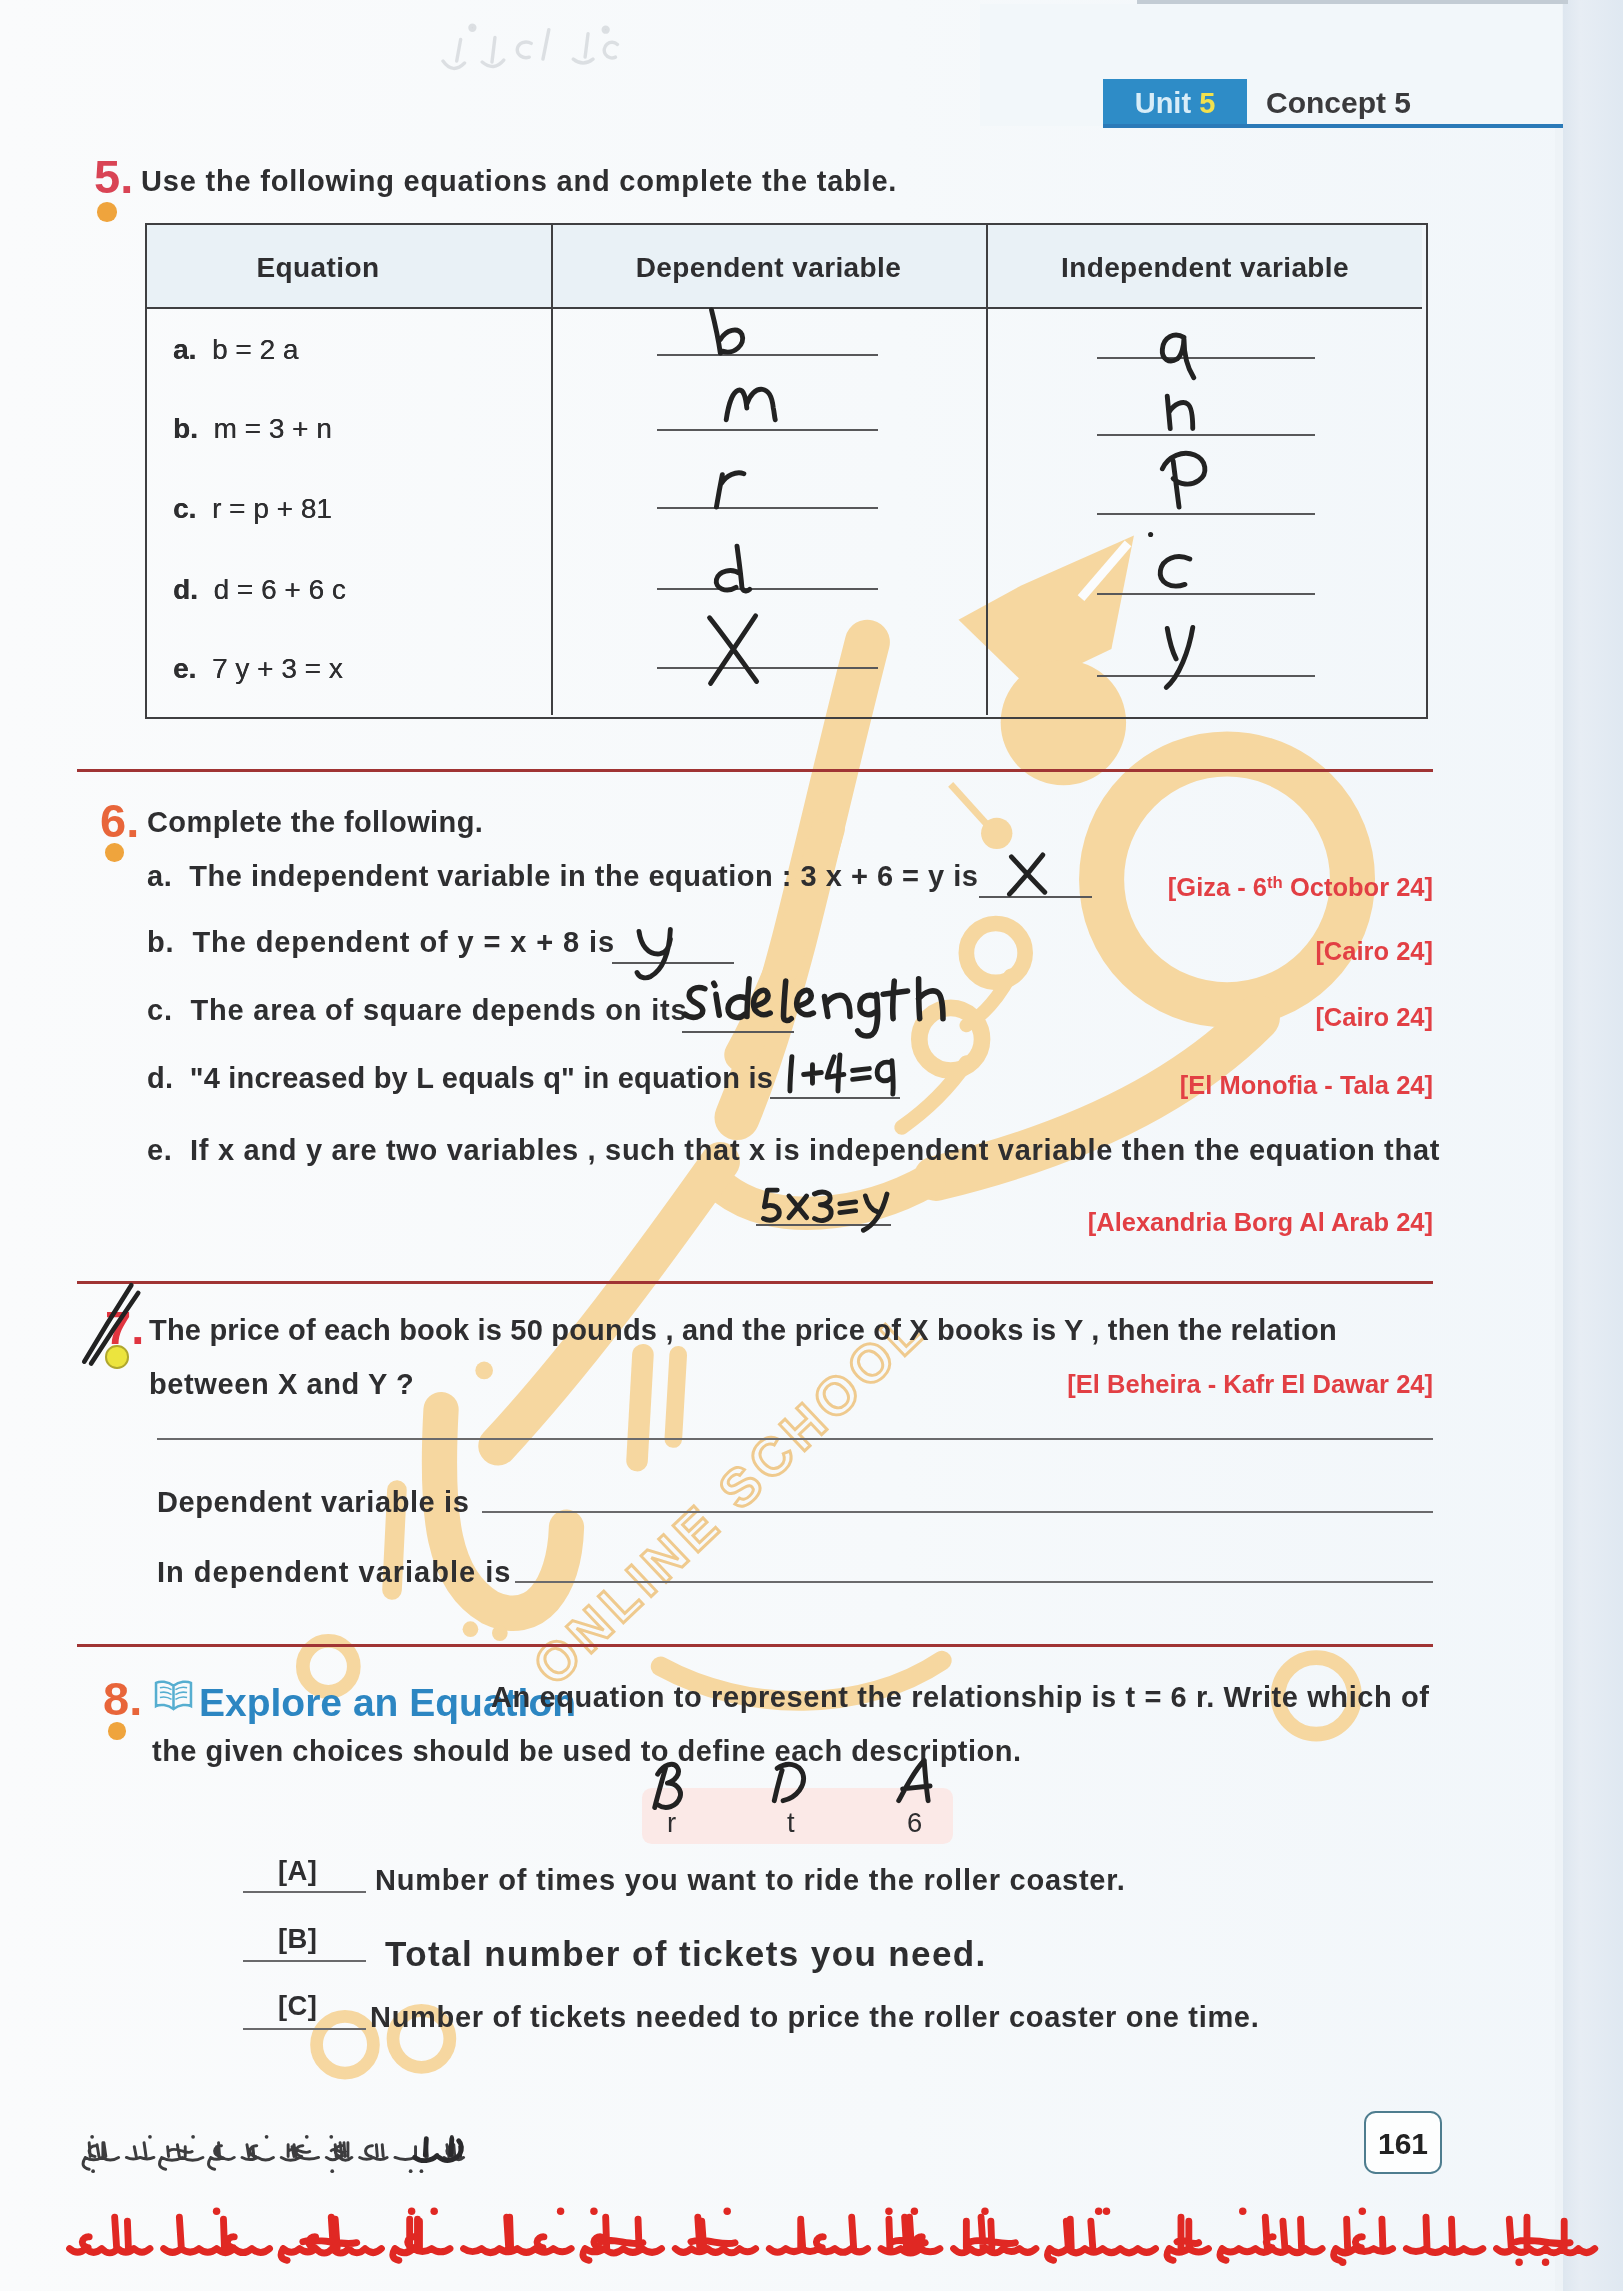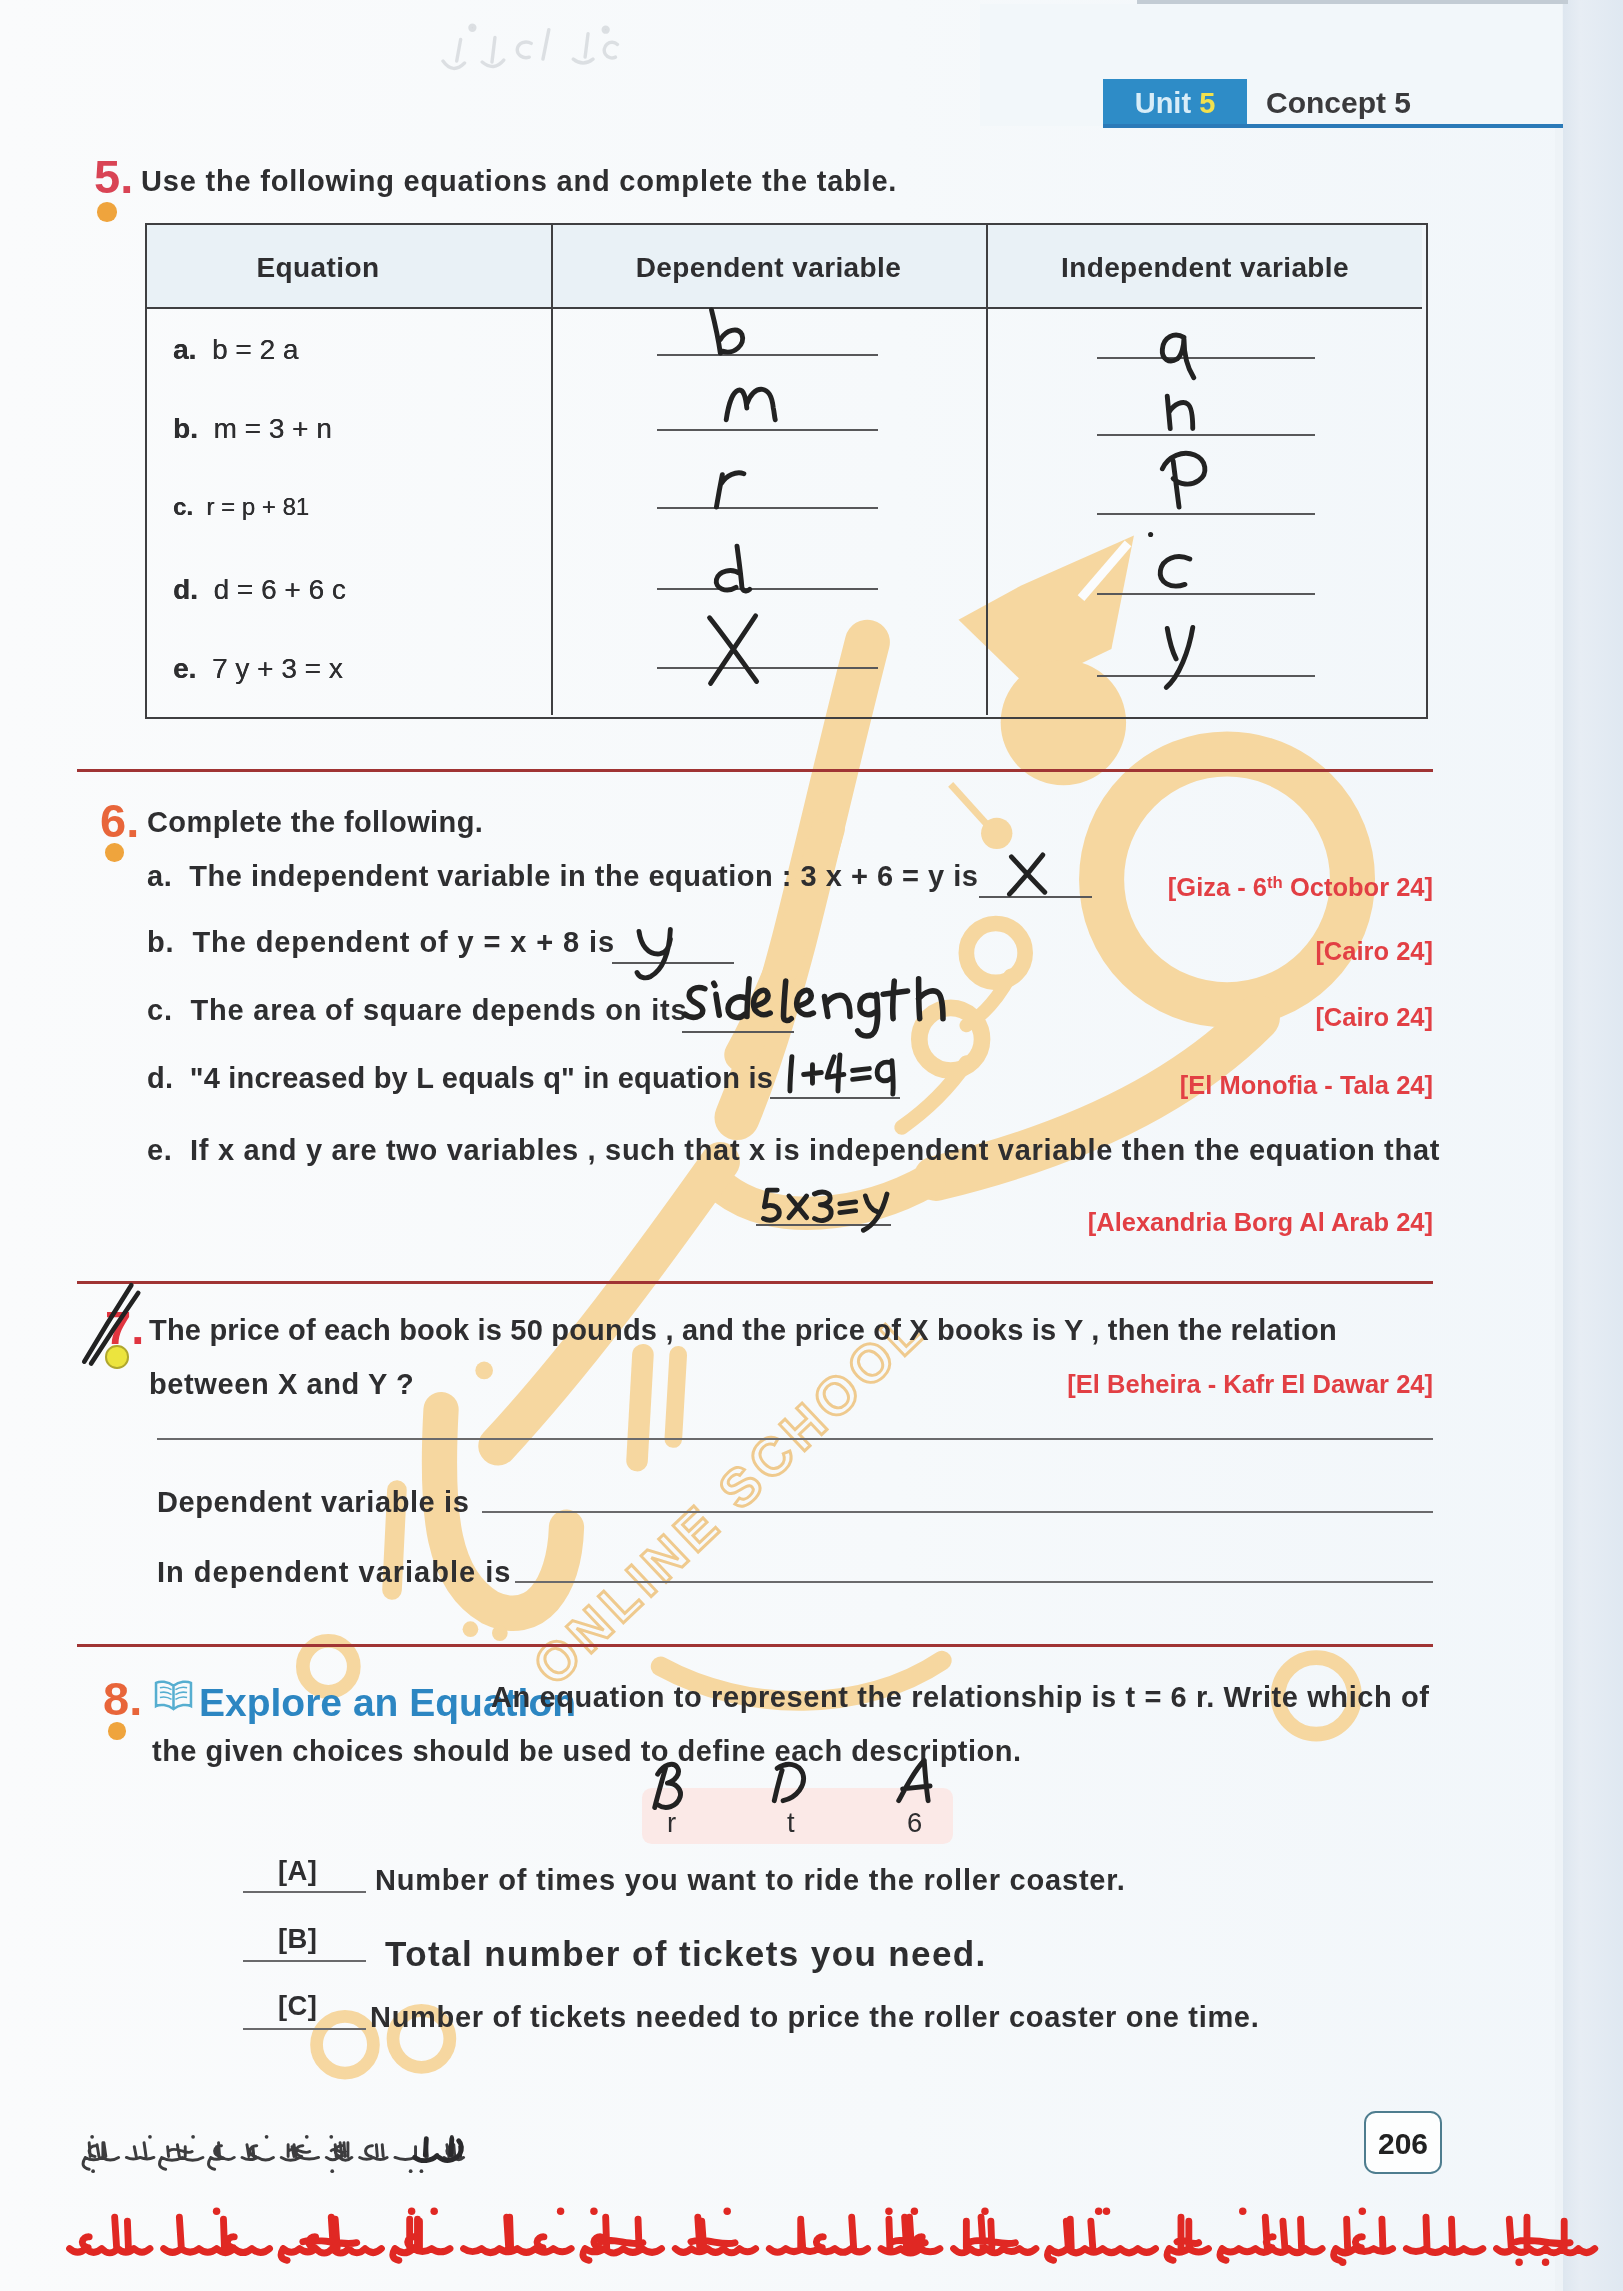--- a/index.html
+++ b/index.html
@@ -74,21 +74,21 @@
   <div class="abs" style="left:145px;top:223px;width:1279px;height:492px;border:2px solid #3f3f41;"></div>
   <div class="abs" style="left:147px;top:225px;width:1275px;height:84px;background:#e9f1f6;border-bottom:2px solid #3f3f41;box-sizing:border-box;"></div>
   <div class="abs" style="left:551px;top:223px;width:2px;height:492px;background:#3f3f41;"></div>
   <div class="abs" style="left:986px;top:223px;width:2px;height:492px;background:#3f3f41;"></div>
   <div class="abs b t" style="left:145px;top:254px;width:346px;text-align:center;font-size:28px;">Equation</div>
   <div class="abs b t" style="left:551px;top:254px;width:435px;text-align:center;font-size:28px;">Dependent variable</div>
   <div class="abs b t" style="left:986px;top:254px;width:438px;text-align:center;font-size:28px;">Independent variable</div>
 
   <div class="abs eq" style="left:173px;top:336px;font-size:28px;"><span class="b">a.</span>&nbsp; b = 2 a</div>
   <div class="abs eq" style="left:173px;top:415px;font-size:28px;"><span class="b">b.</span>&nbsp; m = 3 + n</div>
-  <div class="abs eq" style="left:173px;top:495px;font-size:24px;"><span class="b">c.</span>&nbsp; r = p + 81</div>
+  <div class="abs eq" style="left:173px;top:495px;font-size:28px;"><span class="b">c.</span>&nbsp; r = p + 81</div>
   <div class="abs eq" style="left:173px;top:576px;font-size:28px;"><span class="b">d.</span>&nbsp; d = 6 + 6 c</div>
   <div class="abs eq" style="left:173px;top:655px;font-size:28px;"><span class="b">e.</span>&nbsp; 7 y + 3 = x</div>
 
   <div class="ansline" style="left:657px;top:354px;width:221px;"></div>
   <div class="ansline" style="left:657px;top:429px;width:221px;"></div>
   <div class="ansline" style="left:657px;top:507px;width:221px;"></div>
   <div class="ansline" style="left:657px;top:588px;width:221px;"></div>
   <div class="ansline" style="left:657px;top:667px;width:221px;"></div>
 
   <div class="ansline" style="left:1097px;top:357px;width:218px;"></div>
@@ -155,21 +155,21 @@
   <div class="ansline" style="left:243px;top:1891px;width:123px;background:#6a6a6c;"></div>
   <div class="abs t" style="left:375px;top:1866px;font-size:29px;letter-spacing:0.8px;">Number of times you want to ride the roller coaster.</div>
   <div class="abs t b" style="left:278px;top:1925px;font-size:27.4px;">[B]</div>
   <div class="ansline" style="left:243px;top:1960px;width:123px;background:#6a6a6c;"></div>
   <div class="abs t" style="left:385px;top:1936px;font-size:35px;letter-spacing:1.4px;">Total number of tickets you need.</div>
   <div class="abs t b" style="left:278px;top:1992px;font-size:27.4px;">[C]</div>
   <div class="ansline" style="left:243px;top:2028px;width:123px;background:#6a6a6c;"></div>
   <div class="abs t" style="left:370px;top:2003px;font-size:29px;letter-spacing:0.7px;">Number of tickets needed to price the roller coaster one time.</div>
 
   <div class="abs" style="left:1364px;top:2111px;width:78px;height:63px;border:2.9px solid #4e7d8f;border-radius:11.8px;background:#fdfefe;box-sizing:border-box;"></div>
-  <div class="abs b" style="left:1364px;top:2129px;width:78px;text-align:center;font-size:30px;color:#222;">206</div>
+  <div class="abs b" style="left:1364px;top:2129px;width:78px;text-align:center;font-size:30px;color:#222;">161</div>
 </div>
 
 <svg id="hw" class="abs" style="left:0;top:0;z-index:3;" width="1623" height="2292" viewBox="0 0 1656 2338">
 <g stroke="#222" fill="none" stroke-width="5" stroke-linecap="round" stroke-linejoin="round">
 
 <path d="M 726,316 C 730,332 733,346 735,360 M 735,346 C 741,336 753,333 757,341 C 761,351 749,362 737,358"></path>
 <path d="M 741,428 C 743,414 747,400 753,398 C 759,396 761,406 762,416 M 762,412 C 765,403 771,396 778,397 C 785,398 788,406 789,416 C 790,420 790,424 791,428"></path>
 <path d="M 731,517 C 733,505 735,494 737,484 M 736,493 C 741,485 751,480 759,483"></path>
 <path d="M 752,557 C 754,572 756,586 757,599 M 755,585 C 747,579 733,582 731,591 C 729,600 741,605 751,599 M 757,599 C 758,603 762,604 765,601"></path>
 <path d="M 724,630 C 740,650 756,673 772,695 M 771,628 C 756,651 740,674 725,697"></path>

